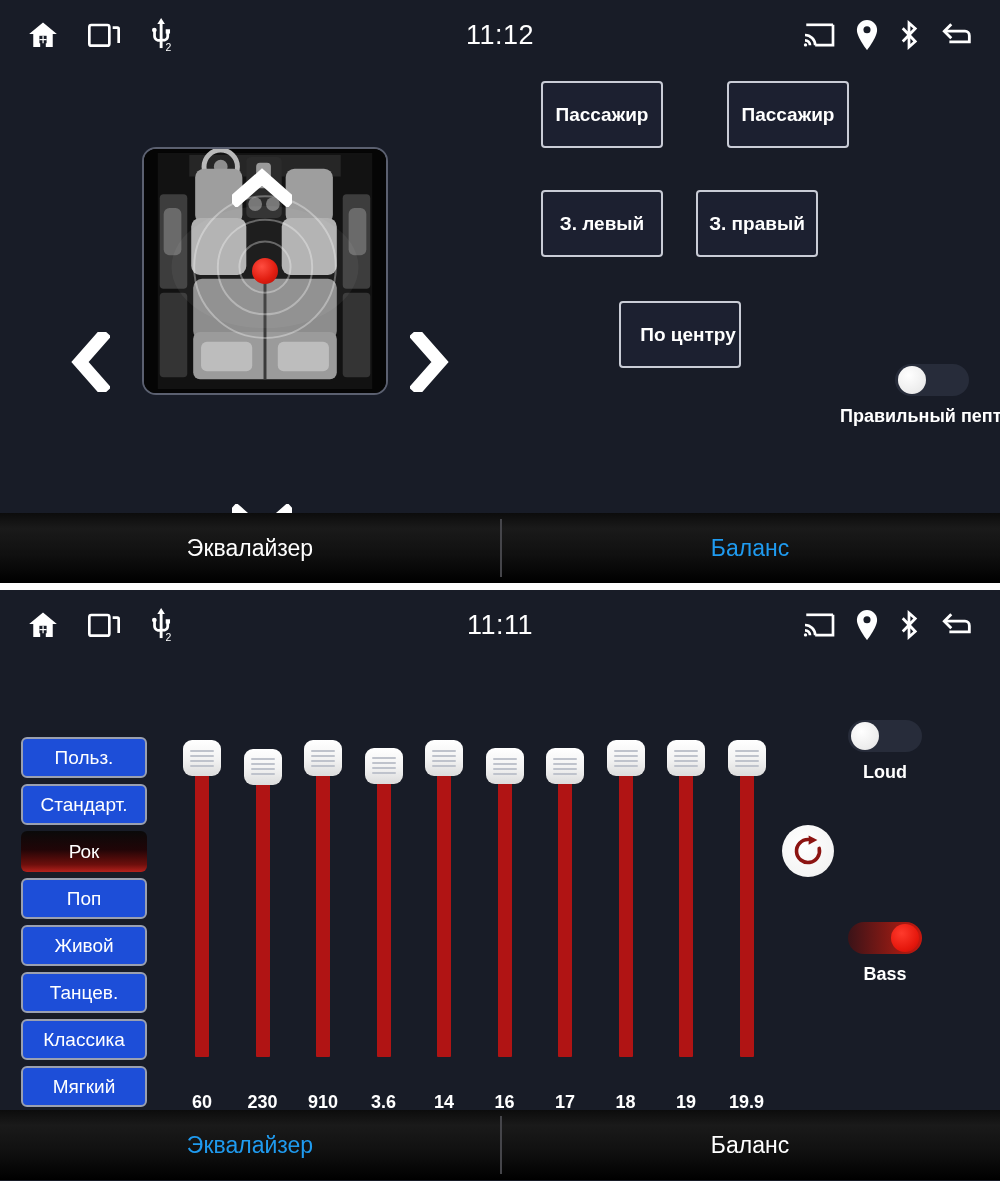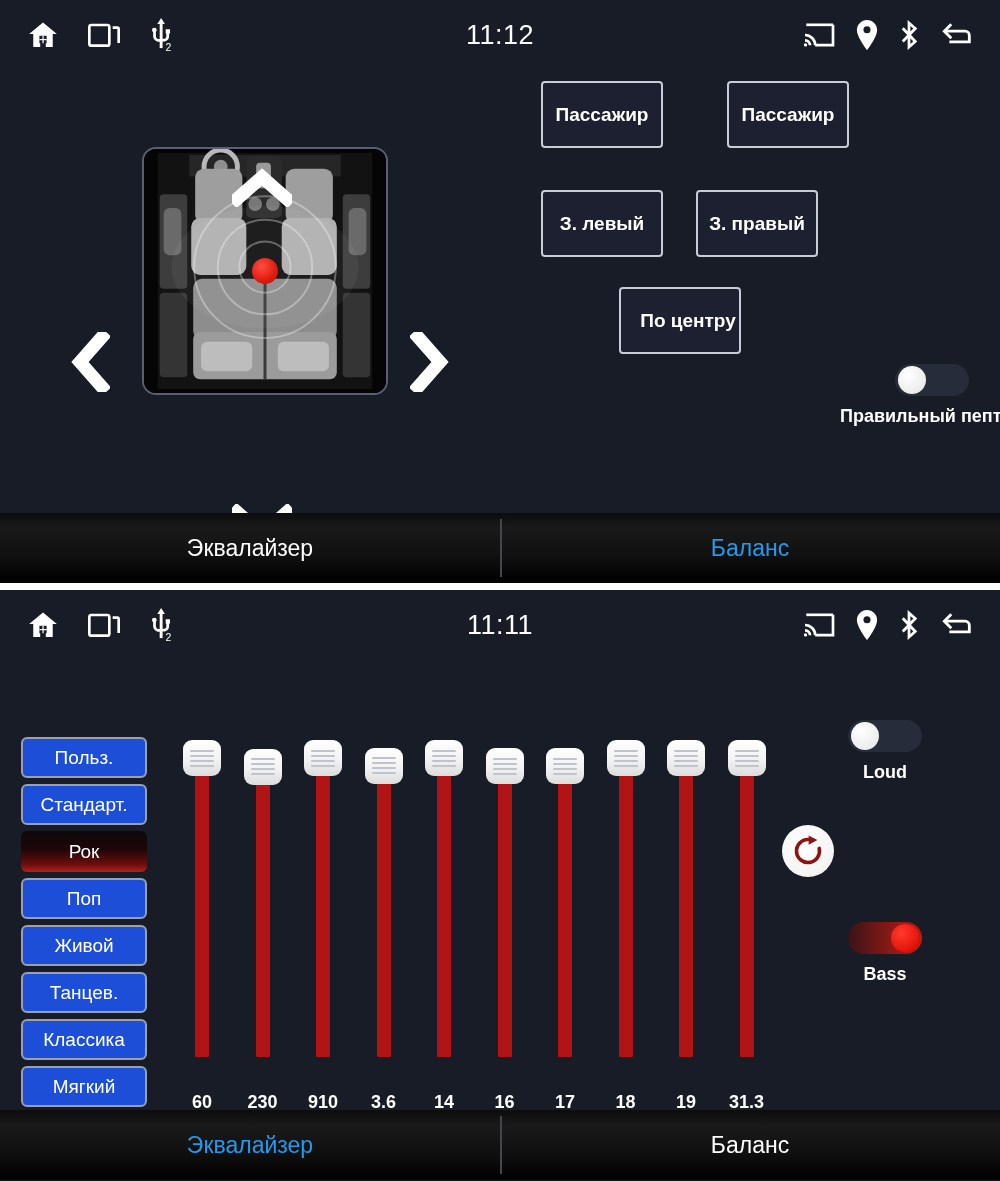--- a/index.html
+++ b/index.html
@@ -63,21 +63,21 @@
     border: 2px solid #c9ccd6; border-radius: 4px;
     background: #1c2030;
     color: #ffffff; font-size: 19px; font-weight: bold;
     display: flex; align-items: center; justify-content: center;
     cursor: pointer;
   }
   .bbtn-driver    { left: 41px;  top: 11px; }
   .bbtn-passenger { left: 208px; top: 11px; margin-left: 19px; }
   .bbtn-rearleft  { left: 41px;  top: 120px; }
   .bbtn-rearright { left: 196px; top: 120px; }
-  .bbtn-center    { left: 119px; top: 217px; padding-left: 16px; }
+  .bbtn-center    { left: 119px; top: 231px; padding-left: 16px; }
 
   .toggle-wrap { position: absolute; display: flex; flex-direction: column; align-items: center; }
   .toggle-pep { left: 340px; top: 294px; }
   .track {
     width: 74px; height: 32px; border-radius: 17px;
     background: #272c3a; position: relative;
   }
   .track.on { background: linear-gradient(90deg,#3a1318 0%, #8d1a14 60%, #c8170e 100%); }
   .knob {
     position: absolute; top: 2px; left: 3px;
@@ -478,21 +478,21 @@
           <div class="s-label"><span>19</span><br><span>kHz</span></div>
         </div>
         <div class="slider" style="left: 544.5px;">
           <div class="s-track" style="top: 28px;"></div>
           <div class="s-knob" style="top: 0px;">
             <i></i>
             <i></i>
             <i></i>
             <i></i>
           </div>
-          <div class="s-label"><span>31.3</span><br><span>kHz</span></div>
+          <div class="s-label"><span>19.9</span><br><span>kHz</span></div>
         </div>
       </div>
 
     <div class="eq-right">
       <div class="toggle-wrap toggle-loud">
         <div class="track">
           <div class="knob"></div>
         </div>
         <div class="toggle-label">Loud</div>
       </div>

